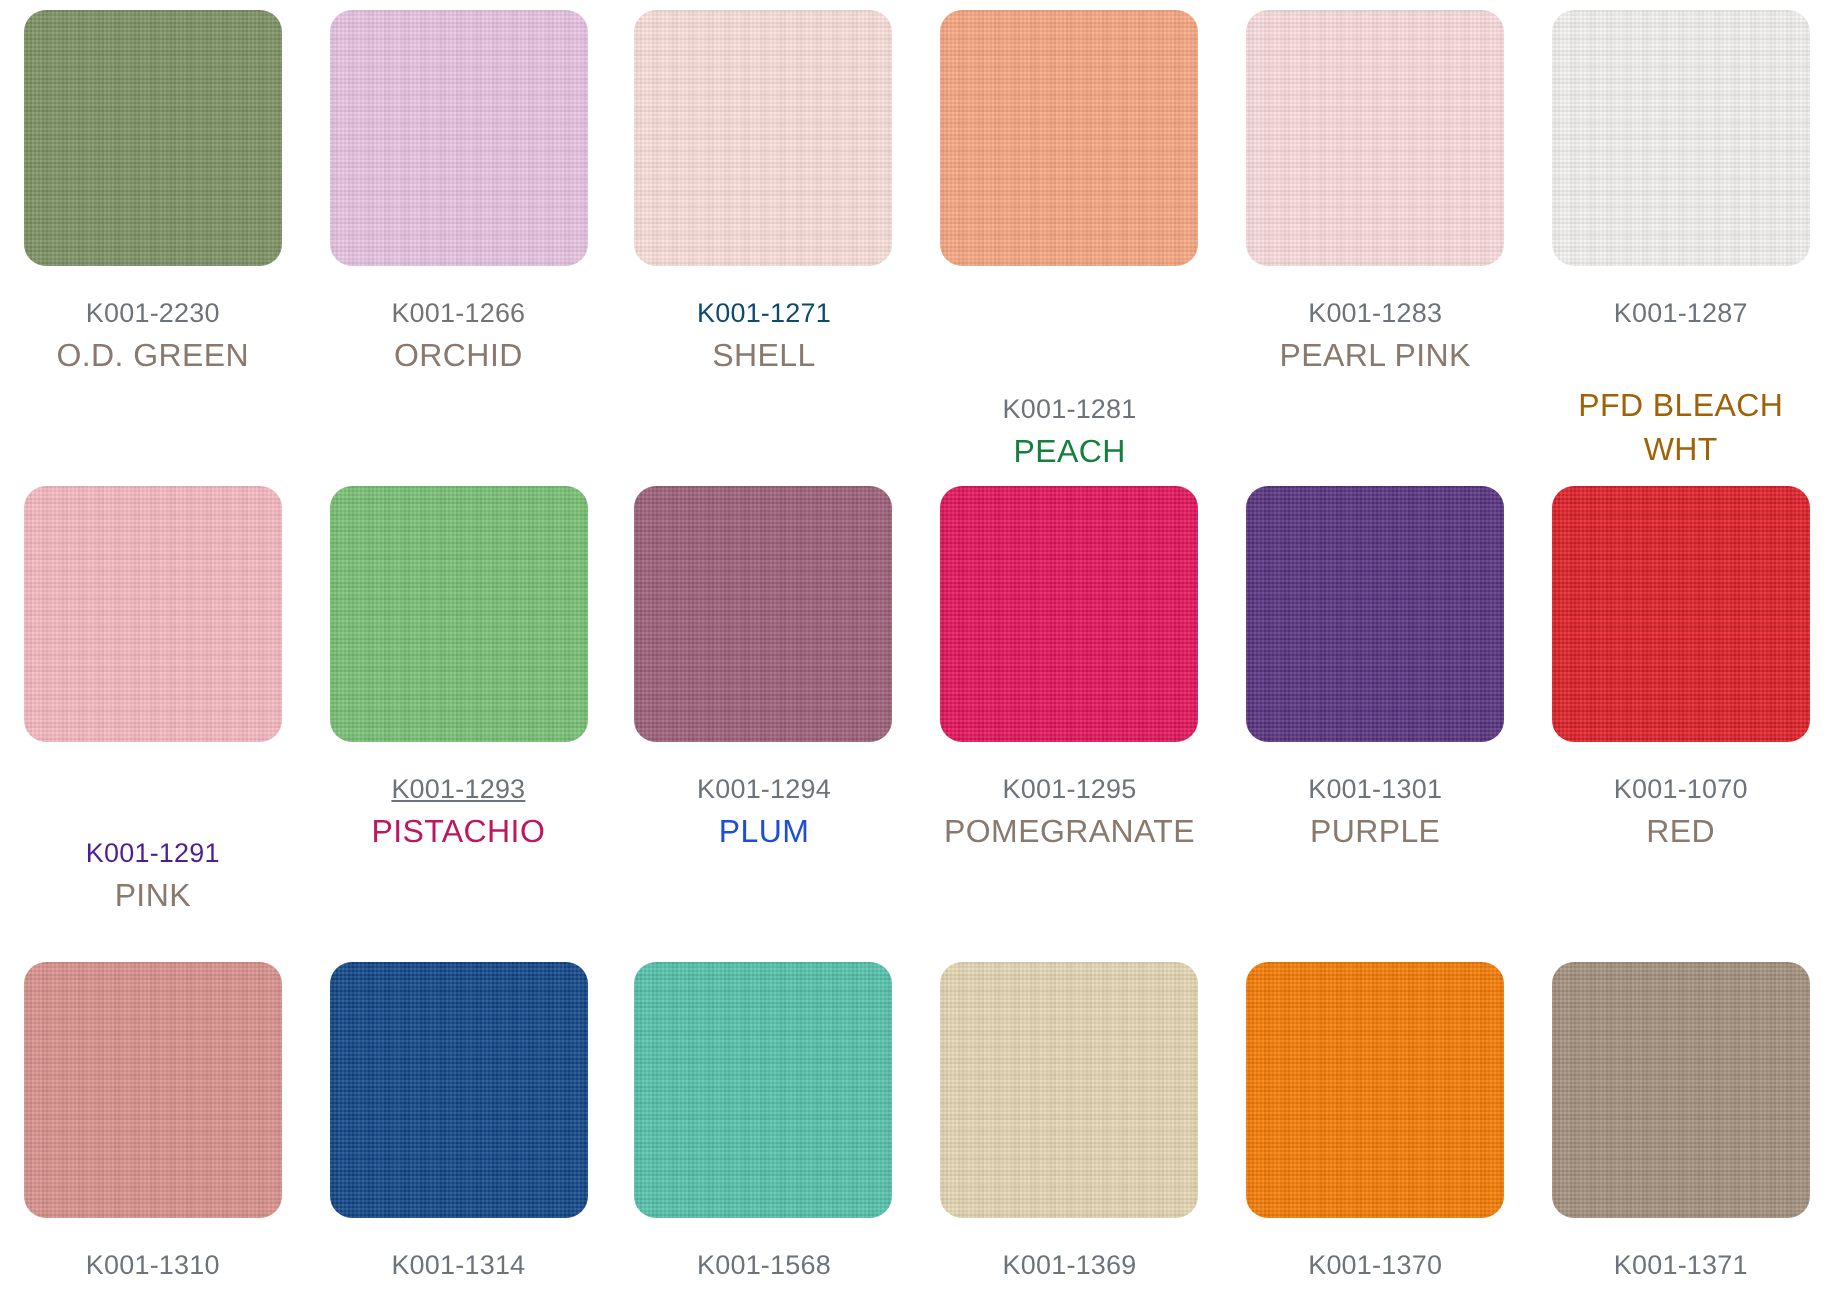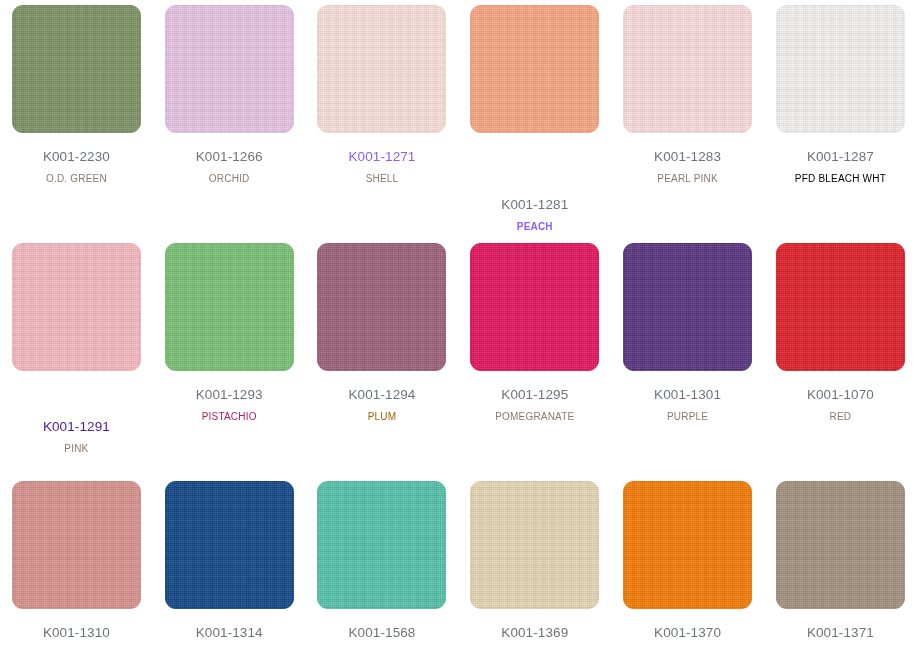--- a/index.html
+++ b/index.html
@@ -89,21 +89,21 @@
   .swatch-code {
     display: block;
     font-size: 13.5px;
     color: #6d737a;
     letter-spacing: 0.1px;
     white-space: nowrap;
   }
 
   .swatch-name {
     display: block;
-    font-size: 10px;
+    font-size: 16px;
     color: #8a7a6e;
     letter-spacing: 0.2px;
     padding: 0 6px;
   }
 </style>
 </head>
 <body>
 
 <main id="swatch-grid" style="background: rgb(255, 255, 255);">
     <div class="swatch-cell">
@@ -122,76 +122,76 @@
       <div class="swatch-labels">
         <span class="swatch-code" style="color: #737373;">K001-1266</span>
         <span class="swatch-name" style="color: rgb(138, 122, 110);">ORCHID</span>
       </div>
     </div>
     <div class="swatch-cell">
       <div class="swatch-chip" style="background-color: rgb(251, 224, 218); border-radius: 11px; width: 129px;">
         <div class="weave"></div>
       </div>
       <div class="swatch-labels">
-        <span class="swatch-code" style="color: #8b5cf6;">K001-1271</span>
+        <span class="swatch-code" style="color: #0c4a6e;">K001-1271</span>
         <span class="swatch-name" style="color: rgb(138, 122, 110);">SHELL</span>
       </div>
     </div>
     <div class="swatch-cell">
       <div class="swatch-chip" style="background-color: rgb(248, 167, 129); border-radius: 11px; width: 129px;">
         <div class="weave"></div>
       </div>
       <div class="swatch-labels">
         <span class="swatch-code" style="color: rgb(109, 115, 122); margin-top: 48px;">K001-1281</span>
-        <span class="swatch-name" style="color: #8b5cf6; font-weight: bold;">PEACH</span>
+        <span class="swatch-name" style="color: #15803d;">PEACH</span>
       </div>
     </div>
     <div class="swatch-cell">
       <div class="swatch-chip" style="background-color: rgb(251, 221, 223); border-radius: 11px; width: 129px;">
         <div class="weave"></div>
       </div>
       <div class="swatch-labels">
         <span class="swatch-code" style="color: rgb(109, 115, 122);">K001-1283</span>
         <span class="swatch-name" style="color: rgb(138, 122, 110);">PEARL PINK</span>
       </div>
     </div>
     <div class="swatch-cell">
       <div class="swatch-chip" style="background-color: rgb(244, 243, 241); border-radius: 11px; width: 129px;">
         <div class="weave"></div>
       </div>
       <div class="swatch-labels">
         <span class="swatch-code" style="color: rgb(109, 115, 122);">K001-1287</span>
-        <span class="swatch-name" style="color: #000000;">PFD BLEACH WHT</span>
+        <span class="swatch-name" style="color: #a16207; margin-top: 25px;">PFD BLEACH WHT</span>
       </div>
     </div>
     <div class="swatch-cell">
       <div class="swatch-chip" style="background-color: rgb(247, 185, 193); border-radius: 11px; width: 129px;">
         <div class="weave"></div>
       </div>
       <div class="swatch-labels">
         <span class="swatch-code" style="color: #4c1d95; margin-top: 32px;">K001-1291</span>
         <span class="swatch-name" style="color: rgb(138, 122, 110);">PINK</span>
       </div>
     </div>
     <div class="swatch-cell">
       <div class="swatch-chip" style="background-color: rgb(119, 193, 114); border-radius: 11px; width: 129px;">
         <div class="weave"></div>
       </div>
       <div class="swatch-labels">
-        <span class="swatch-code" style="color: rgb(109, 115, 122);">K001-1293</span>
+        <span class="swatch-code" style="color: rgb(109, 115, 122); text-decoration: underline;">K001-1293</span>
         <span class="swatch-name" style="color: #be185d;">PISTACHIO</span>
       </div>
     </div>
     <div class="swatch-cell">
       <div class="swatch-chip" style="background-color: rgb(156, 95, 121); border-radius: 11px; width: 129px;">
         <div class="weave"></div>
       </div>
       <div class="swatch-labels">
         <span class="swatch-code" style="color: rgb(109, 115, 122);">K001-1294</span>
-        <span class="swatch-name" style="color: #a16207;">PLUM</span>
+        <span class="swatch-name" style="color: #1d4ed8;">PLUM</span>
       </div>
     </div>
     <div class="swatch-cell">
       <div class="swatch-chip" style="background-color: rgb(228, 16, 90); border-radius: 11px; width: 129px;">
         <div class="weave"></div>
       </div>
       <div class="swatch-labels">
         <span class="swatch-code" style="color: rgb(109, 115, 122);">K001-1295</span>
         <span class="swatch-name" style="color: rgb(138, 122, 110);">POMEGRANATE</span>
       </div>

